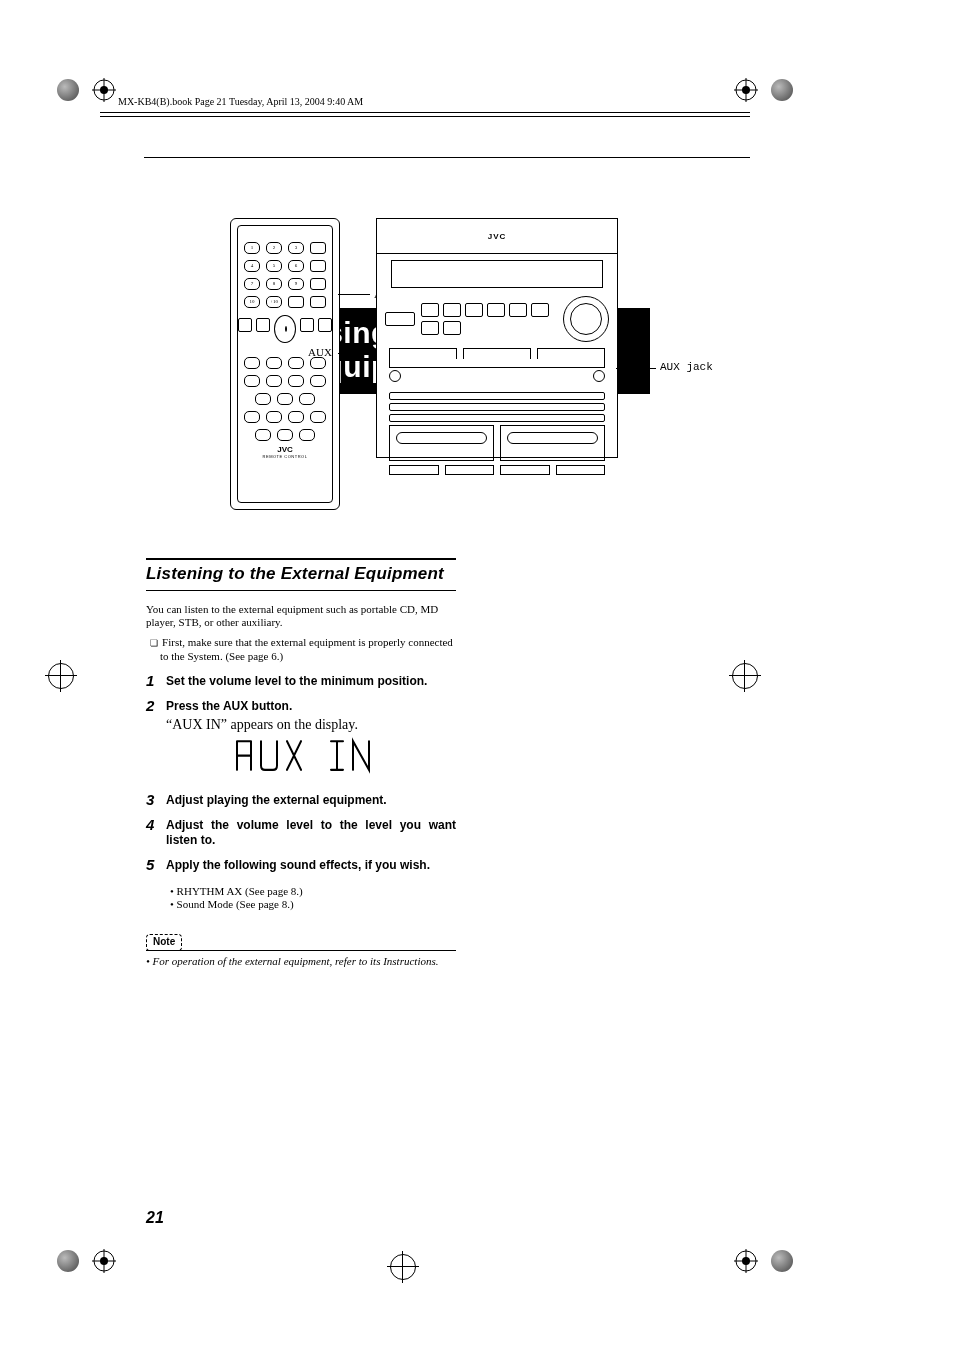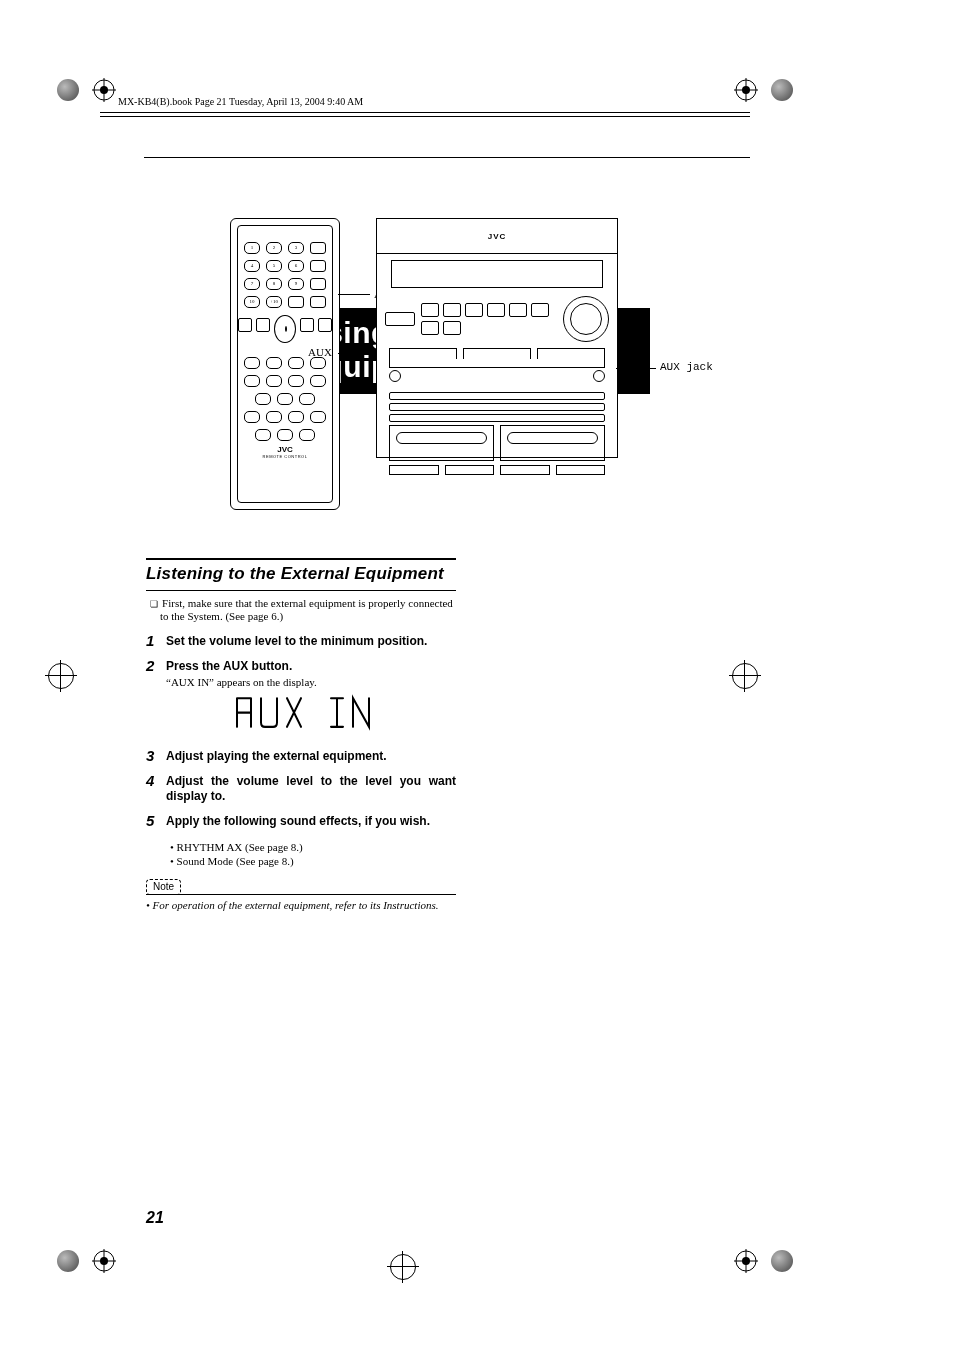--- a/index.html
+++ b/index.html
@@ -147,25 +147,25 @@
     line-height:1.15;
     letter-spacing:0.2px;
   }
   .intro { margin-top:12px; font-size:11px; }
   .first-note { margin-top:6px; font-size:11px; text-indent:-10px; padding-left:14px;}
   .first-note::before { content:"❏"; font-size:9px; margin-right:4px;}
   ol.steps { list-style:none; padding:0; margin:10px 0 0 0; }
   ol.steps > li { position:relative; padding-left:20px; margin-bottom:10px; font-size:11px;}
   ol.steps > li .num { position:absolute; left:0; top:-2px; font-family:Arial; font-weight:900; font-style:italic; font-size:15px;}
   ol.steps > li .step-title { font-family:Arial, sans-serif; font-weight:bold; font-size:12px; display:block; text-align:justify;}
-  ol.steps > li .step-body { font-size:11px; display:block; margin-top:2px;}
+  ol.steps > li .step-body { font-size:14px; display:block; margin-top:2px;}
   .sub-bullets { margin:12px 0 0 4px; padding:0; list-style:none;}
   .sub-bullets li { font-size:11px; }
   .sub-bullets li::before { content:"•  "; }
-  .note-label { display:inline-block; border:1px dashed #000; border-radius:4px; padding:1px 6px; font-size:10px; font-family:Arial; font-weight:normal; position:relative;}
+  .note-label { display:inline-block; border:1px dashed #000; border-radius:4px; padding:1px 6px; font-size:10px; font-family:Arial; font-weight:bold; margin-top:12px; position:relative;}
   .note-rule { border-top:1px solid #000; margin-top:-1px;}
   .note-body { font-size:11px; font-style:italic; margin-top:4px; text-align:justify; padding-left:8px; text-indent:-8px;}
   .note-body::before { content:"• ";}
 
   .seg-display {
     font-family: "Courier New", monospace;
     font-size:26px;
     letter-spacing:6px;
     text-align:center;
     margin:6px 0 10px;
@@ -366,20 +366,21 @@
       </div>
       <div class="leader-line" style="top:135px; left:-38px; width:38px;"></div>
       <div class="leader" style="top:128px; left:-68px;">AUX</div>
       <div class="leader-line" style="top:150px; left:240px; width:40px;"></div>
       <div class="leader" style="top:143px; left:284px; width:60px;font-family:Liberation Mono, monospace;">AUX jack</div>
     </div>
   </div>
 
   <div class="content">
     <div class="section-head">Listening to the External Equipment</div>
+    <div class="intro">You can listen to the external equipment such as portable CD, MD player, STB, or other auxiliary.</div>
     <div class="first-note">First, make sure that the external equipment is properly connected to the System. (See page 6.)</div>
 
     <ol class="steps">
       <li>
         <span class="num">1</span>
         <span class="step-title">Set the volume level to the minimum position.</span>
       </li>
       <li>
         <span class="num">2</span>
         <span class="step-title">Press the AUX button.</span>
@@ -400,21 +401,21 @@
             </g>
           </svg>
         </div>
       </li>
       <li>
         <span class="num">3</span>
         <span class="step-title">Adjust playing the external equipment.</span>
       </li>
       <li>
         <span class="num">4</span>
-        <span class="step-title">Adjust the volume level to the level you want display to.</span>
+        <span class="step-title">Adjust the volume level to the level you want listen to.</span>
       </li>
       <li>
         <span class="num">5</span>
         <span class="step-title">Apply the following sound effects, if you wish.</span>
         <ul class="sub-bullets">
           <li>RHYTHM AX (See page 8.)</li>
           <li>Sound Mode (See page 8.)</li>
         </ul>
       </li>
     </ol>

